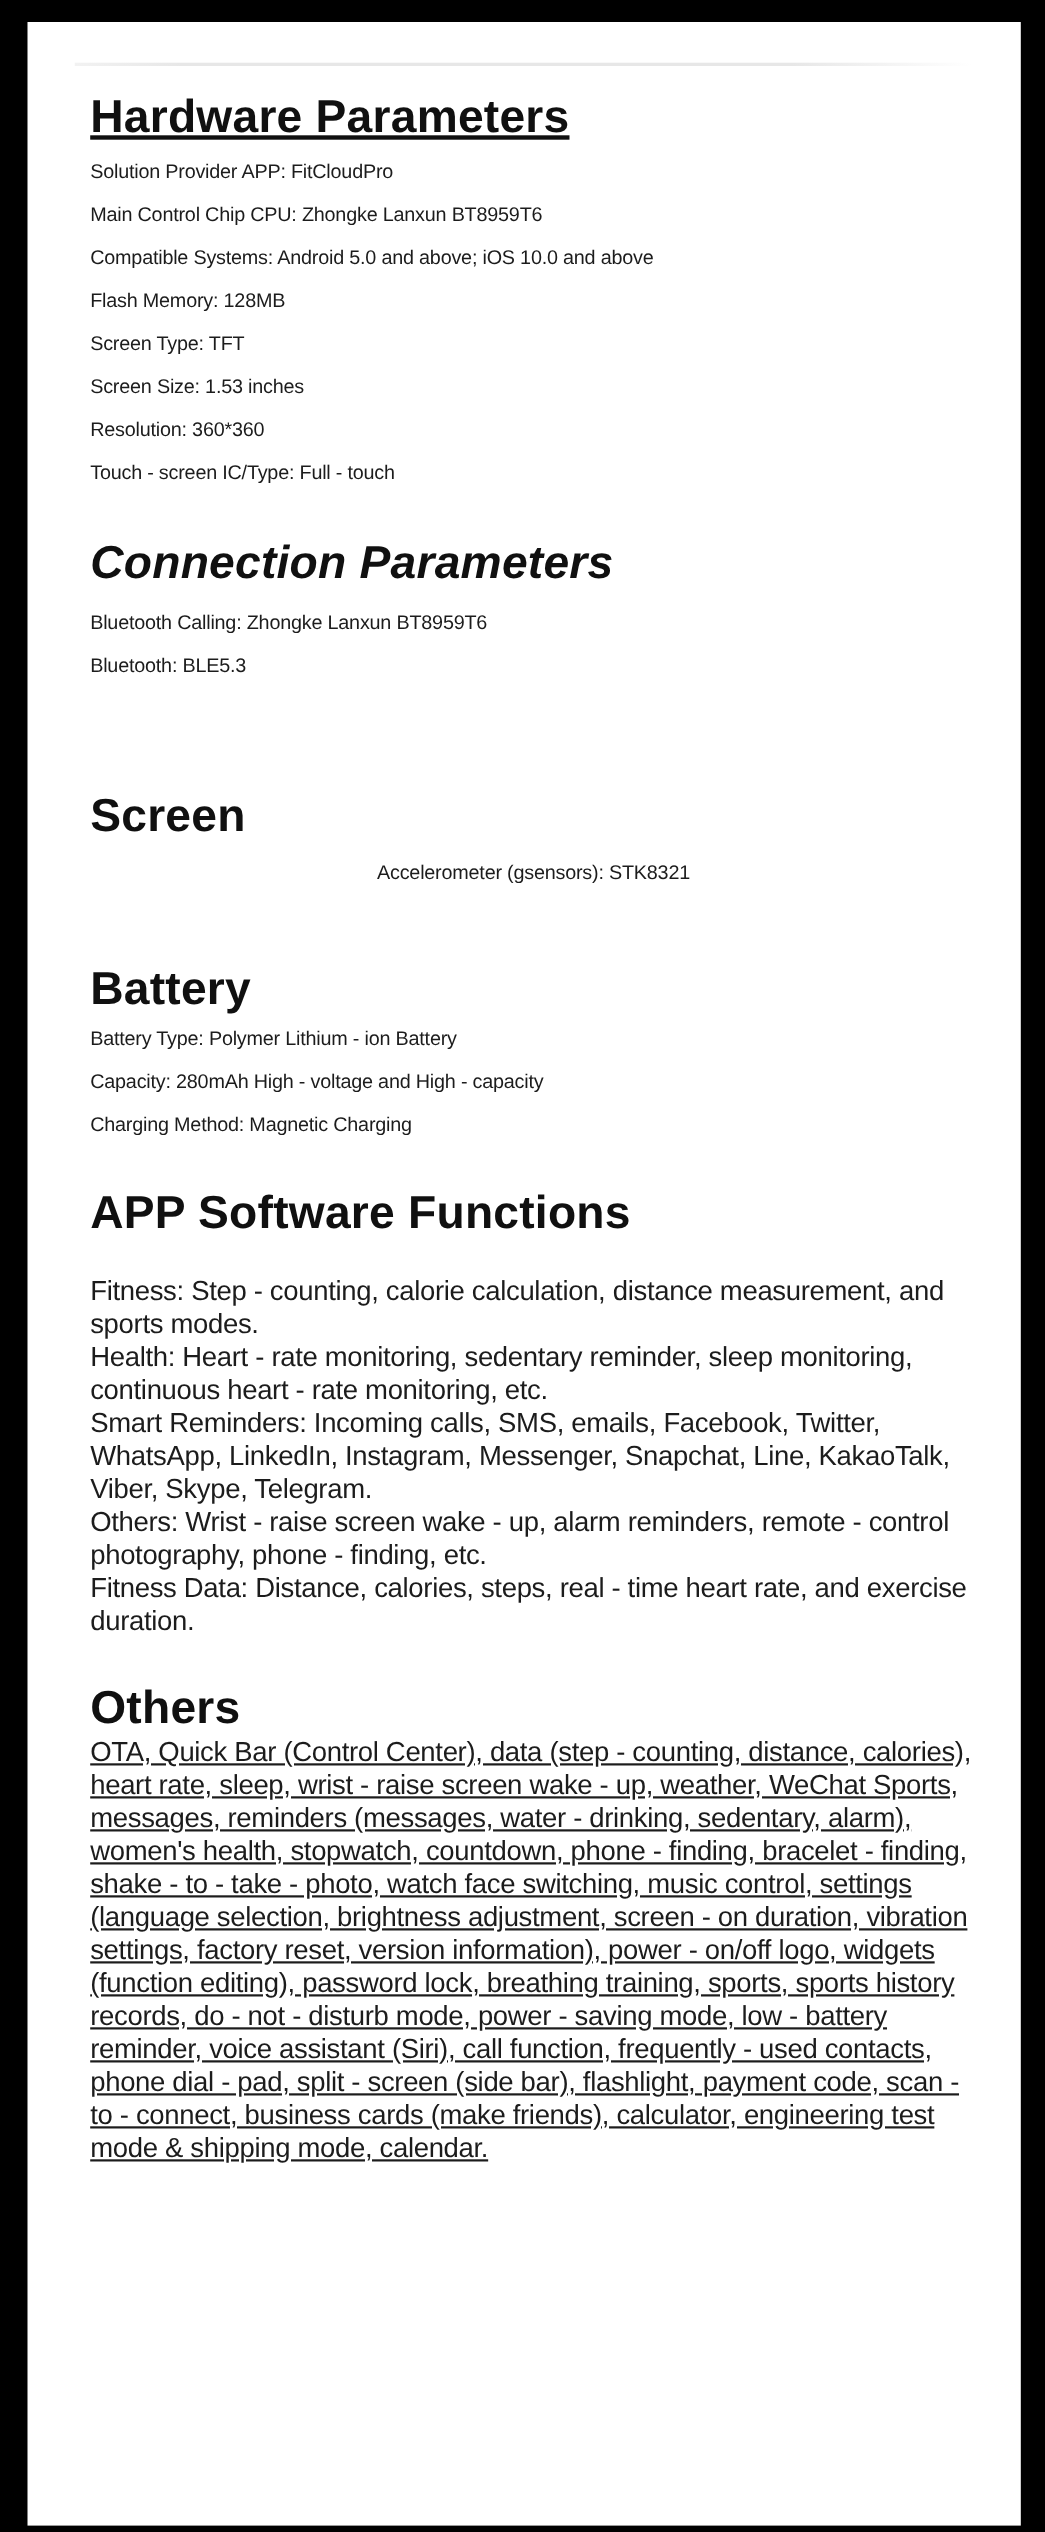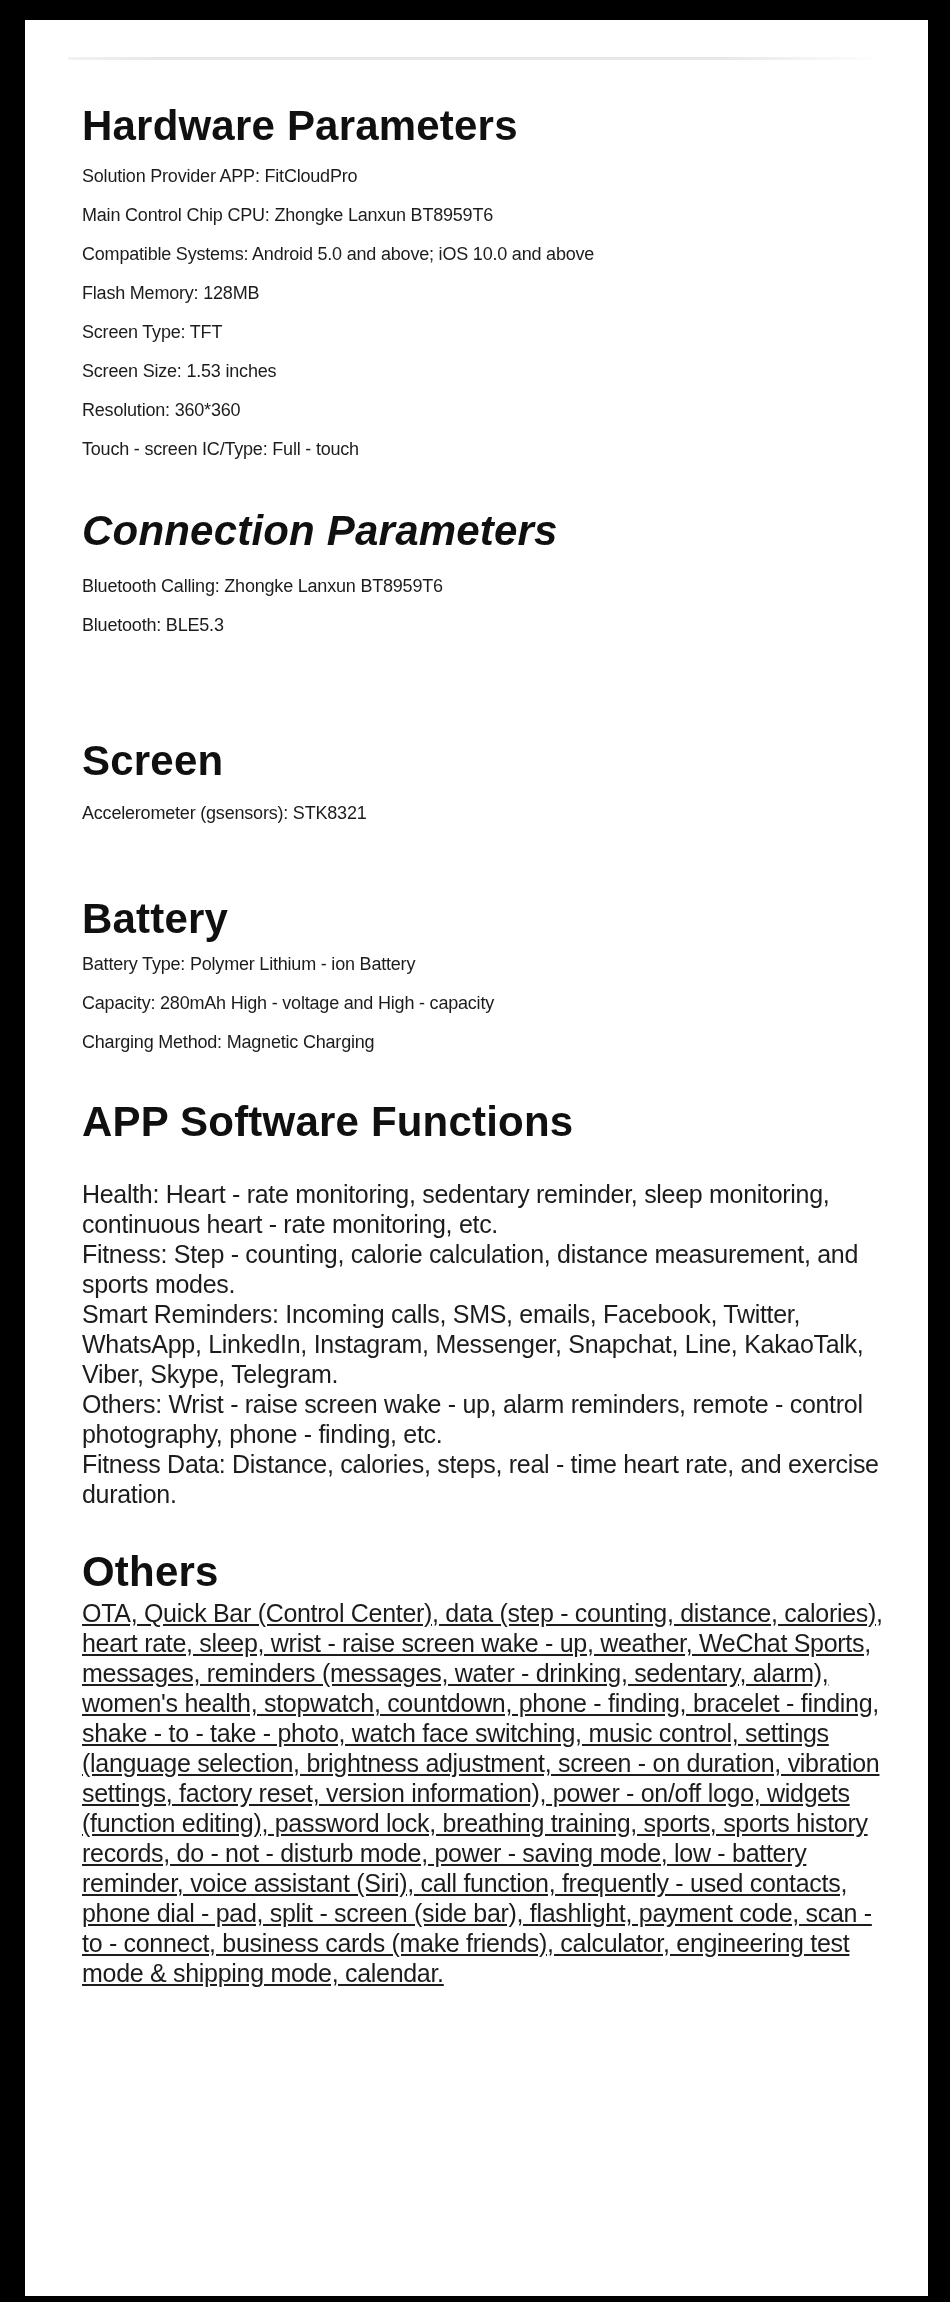--- a/index.html
+++ b/index.html
@@ -36,26 +36,26 @@
     font-weight: 600;
     line-height: 52px;
     color: #101010;
     letter-spacing: 0.2px;
   }
   .spec-lines { color: #1c1c1c; font-size: 18px; letter-spacing: -0.2px; }
   .spec-line { line-height: 39px; white-space: nowrap; }
   .paras { color: #1c1c1c; font-size: 25px; letter-spacing: -0.3px; width: 812px; }
   .para { line-height: 30px; margin: 0; }
 
-  .mt-title-1 { margin-top: 80px; }
+  .mt-title-1 { margin-top: 60px; text-decoration: underline; }
   .mt-lines-1 { margin-top: 5px; }
   .mt-title-2 { margin-top: 36px; font-style: italic; }
   .mt-lines-2 { margin-top: 10px; }
   .mt-title-3 { margin-top: 90px; }
-  .mt-lines-3 { margin-top: 7px; }
+  .mt-lines-3 { margin-top: 7px; text-align: center; }
   .mt-title-4 { margin-top: 60px; }
   .mt-lines-4 { margin-top: 0px; }
   .mt-title-5 { margin-top: 34px; }
   .mt-paras-5 { margin-top: 31px; }
   .mt-title-6 { margin-top: 37px; }
   .mt-paras-6 { margin-top: 0; text-decoration: underline; }
 </style>
 </head>
 <body>
 
@@ -96,22 +96,22 @@
     <div class="spec-lines mt-lines-4">
       <div class="spec-line">Battery Type: Polymer Lithium - ion Battery</div>
       <div class="spec-line">Capacity: 280mAh High - voltage and High - capacity</div>
       <div class="spec-line">Charging Method: Magnetic Charging</div>
     </div>
   </section>
 
   <section>
     <h2 class="section-title mt-title-5">APP Software Functions</h2>
     <div class="paras mt-paras-5">
+      <p class="para">Fitness: Step - counting, calorie calculation, distance measurement, and sports modes.</p>
       <p class="para">Health: Heart - rate monitoring, sedentary reminder, sleep monitoring, continuous heart - rate monitoring, etc.</p>
-      <p class="para">Fitness: Step - counting, calorie calculation, distance measurement, and sports modes.</p>
       <p class="para">Smart Reminders: Incoming calls, SMS, emails,  Facebook, Twitter, WhatsApp, LinkedIn, Instagram, Messenger, Snapchat, Line, KakaoTalk, Viber, Skype, Telegram.</p>
       <p class="para">Others: Wrist - raise screen wake - up, alarm reminders, remote - control photography, phone - finding, etc.</p>
       <p class="para">Fitness Data: Distance, calories, steps, real - time heart rate, and exercise duration.</p>
     </div>
   </section>
 
   <section>
     <h2 class="section-title mt-title-6">Others</h2>
     <div class="paras mt-paras-6">
       <p class="para">OTA, Quick Bar (Control Center), data (step - counting, distance, calories), heart rate, sleep, wrist - raise screen wake - up, weather, WeChat Sports, messages, reminders (messages, water - drinking, sedentary, alarm), women's health, stopwatch, countdown, phone - finding, bracelet - finding, shake - to - take - photo, watch face switching, music control, settings (language selection, brightness adjustment, screen - on duration, vibration settings, factory reset, version information), power - on/off logo, widgets (function editing), password lock, breathing training, sports, sports history records, do - not - disturb mode, power - saving mode, low - battery reminder, voice assistant (Siri), call function, frequently - used contacts, phone dial - pad, split - screen (side bar), flashlight, payment code, scan - to - connect, business cards (make friends), calculator, engineering test mode &amp; shipping mode, calendar.</p>

